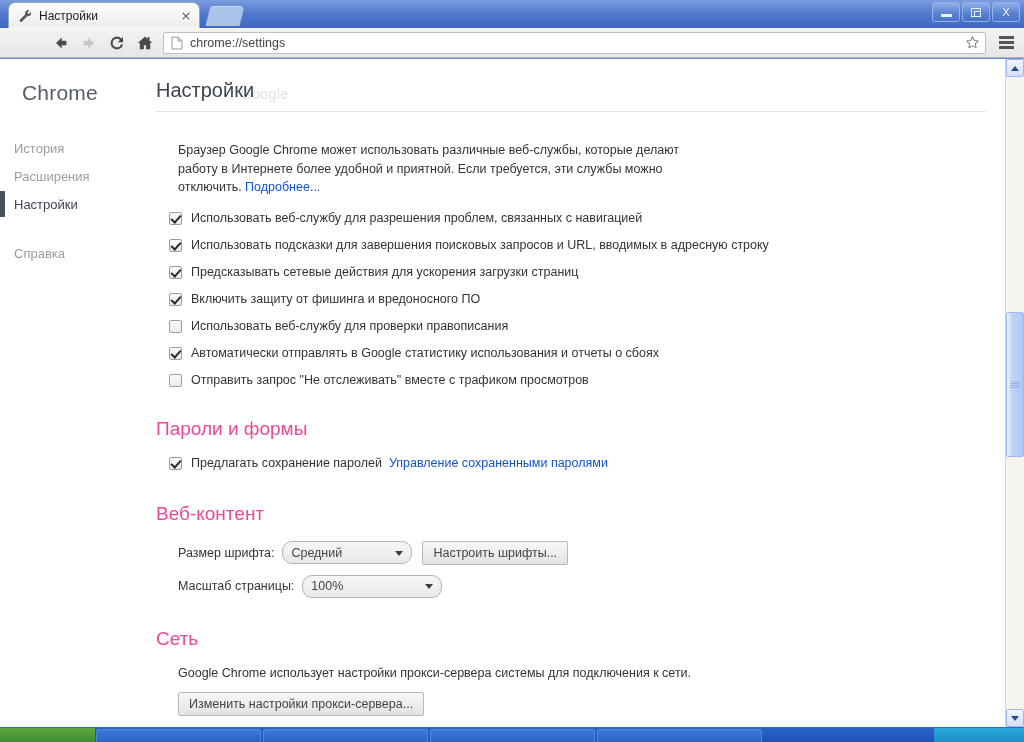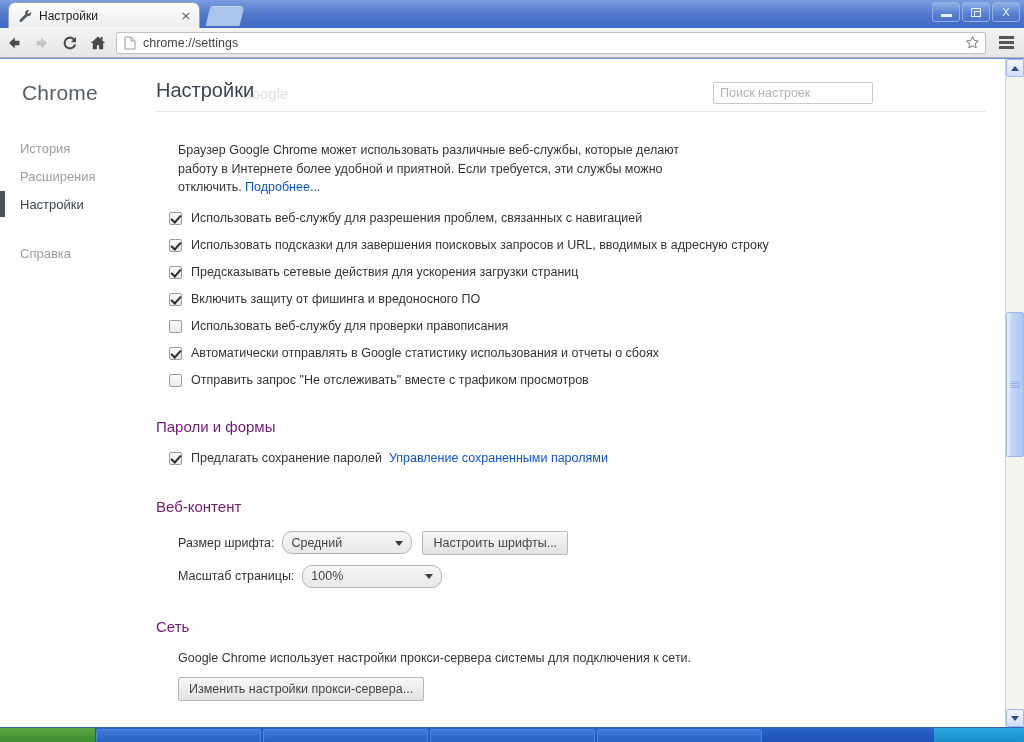--- a/index.html
+++ b/index.html
@@ -93,20 +93,21 @@
   }
 
   
   #toolbar {
     position: absolute; left: 0; top: 28px;
     width: 1024px; height: 30px;
     background: linear-gradient(to bottom, #f3f3f3 0%, #e6e6e6 100%);
     border-bottom: 1px solid #b5b5b5;
     display: flex; align-items: center;
     z-index: 25;
+    padding-left: 47px;
   }
   .navbtn {
     width: 28px; height: 28px;
     display: flex; align-items: center; justify-content: center;
     cursor: pointer;
     flex: 0 0 auto;
   }
   .navbtn.disabled { opacity: 0.38; cursor: default; }
   #omnibox {
     flex: 1 1 auto;
@@ -159,21 +160,21 @@
     background: #ffffff;
   }
   #brand {
     position: absolute; left: 22px; top: 22px;
     font-size: 21px; color: #555d68; letter-spacing: 0.2px;
   }
   .nav-item {
     position: absolute; left: 0;
     width: 150px; height: 26px;
     display: flex; align-items: center;
-    padding-left: 20px;
+    padding-left: 14px;
     font-size: 13px; color: #999da3;
     cursor: pointer;
   }
   .nav-item.selected { color: #3c4450; }
   .nav-marker {
     position: absolute; left: 0; top: 0;
     width: 5px; height: 26px; background: #4a525e;
   }
 
   
@@ -266,21 +267,21 @@
     position: absolute; left: 3px; top: 0px;
     width: 4px; height: 8px;
     border: solid #2a2a2a;
     border-width: 0 2px 2px 0;
     transform: rotate(42deg);
   }
   .cb-label { font-size: 12.5px; color: #333; line-height: 15px; }
   .cb-sub { font-size: 12.5px; line-height: 18px; margin-top: 2px; }
 
   .sec-title {
-    font-size: 15px; color: #701a75;
+    font-size: 19px; color: #ec4899;
     margin: 26px 0 16px 0;
   }
 
   .field-row {
     display: flex; align-items: center;
     margin-bottom: 10px;
     padding-left: 22px;
   }
   .field-label { font-size: 12.5px; color: #333; margin-right: 8px; }
   .sel {
@@ -555,21 +556,20 @@
           <div class="net-btn-wrap">
             <span class="btn">Изменить настройки прокси-сервера...</span>
           </div>
 
         </div>
       </div>
 
       <div id="page-header">
         <div id="ghost-google">Google</div>
         <div id="page-title">Настройки</div>
-        <input id="search-settings" type="text" placeholder="Поиск настроек" style="">
         <div id="header-rule"></div>
       </div>
 
     </div>
   </div>
 
   <div id="vscroll">
     <div class="sb-btn up">
       <span class="sb-arrow up"></span>
     </div>

